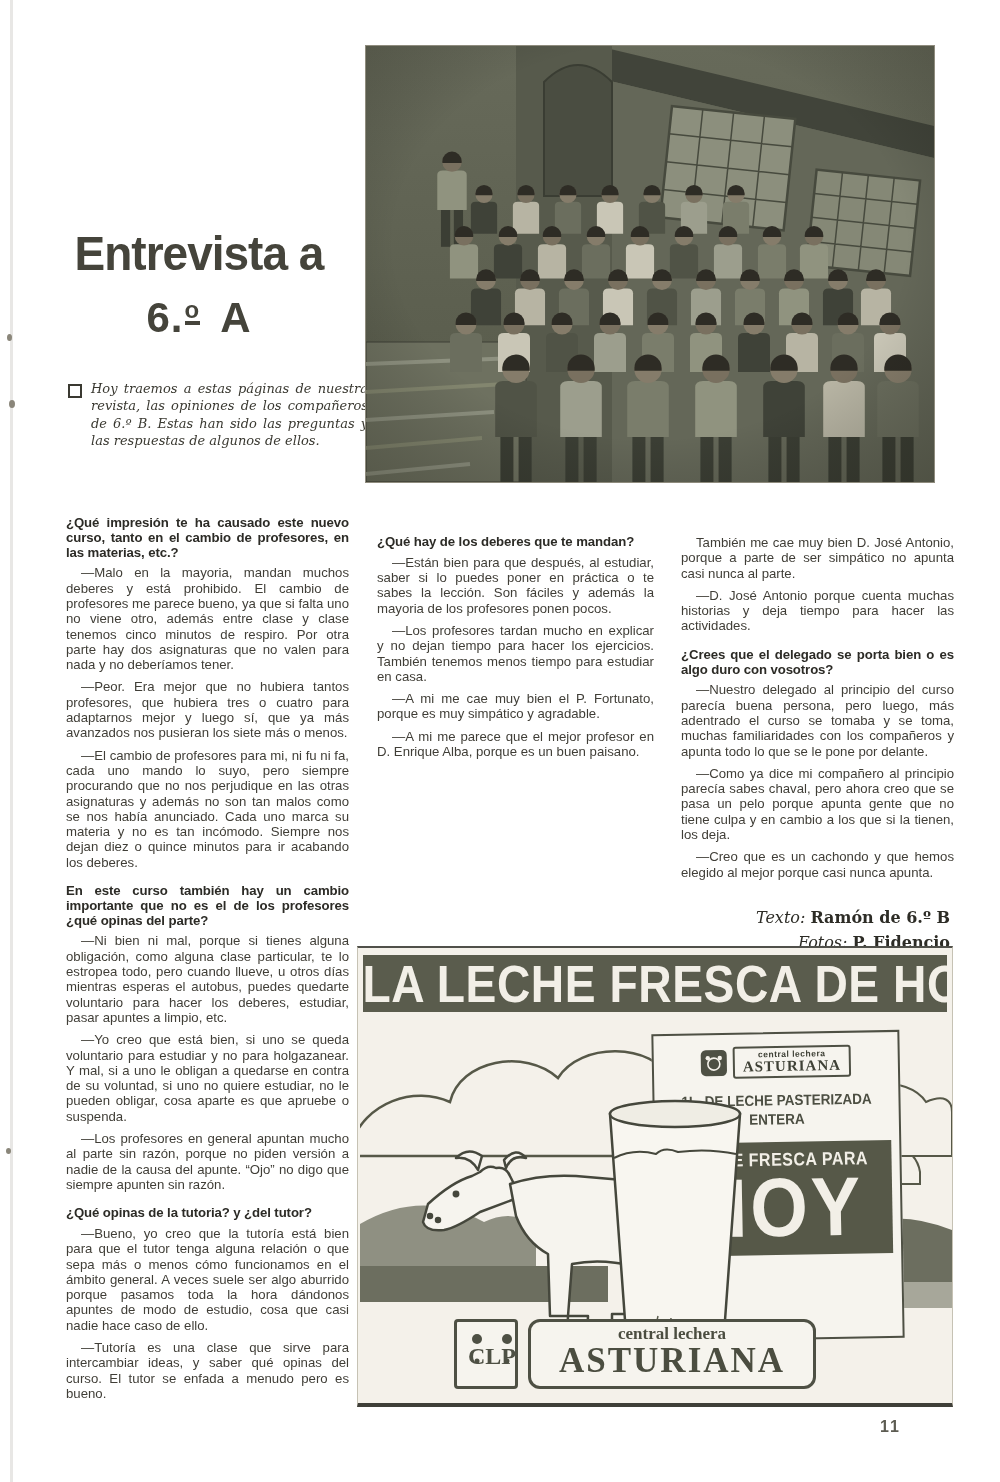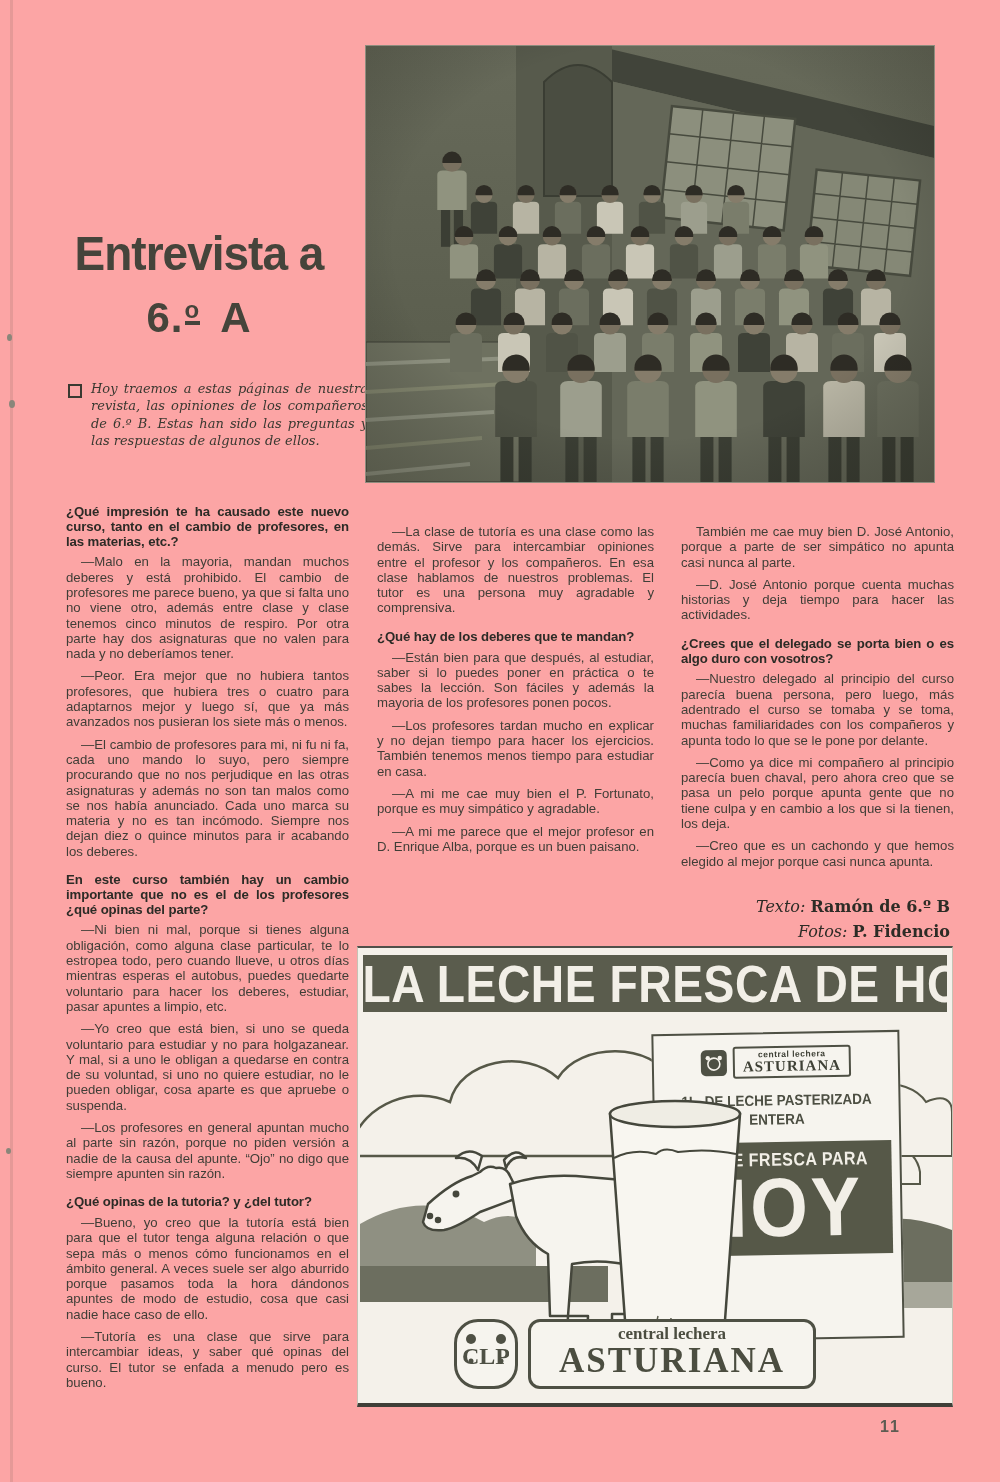--- a/index.html
+++ b/index.html
@@ -1,16 +1,16 @@
 <!DOCTYPE html>
 <html lang="es"><head>
 <meta charset="utf-8">
 <style>
   html,body{margin:0;padding:0;background:#d8d5cf;}
-  .page{position:relative;width:1000px;height:1482px;background:#fca5a5;overflow:hidden;
+  .page{position:relative;width:1000px;height:1482px;background:#ffffff;overflow:hidden;
         font-family:"Liberation Sans",sans-serif;color:#3e3c35;}
   .edge-shadow{position:absolute;left:10px;top:0;width:3px;height:1482px;background:rgba(90,85,70,.14);}
   .speck{position:absolute;background:#8a867a;border-radius:50%;}
 
   
   .title-block{position:absolute;left:62px;top:226px;width:274px;text-align:center;color:#45443b;}
   .title-line1{font-size:46px;font-weight:bold;letter-spacing:-1px;transform:scaleY(1.05);}
   .title-line2{font-size:42px;font-weight:bold;margin-top:14px;letter-spacing:1px;}
   .title-line2 .ord{display:inline-block;font-size:24px;vertical-align:14px;border-bottom:4px solid #45443b;line-height:.9;margin-left:1px;}
   .title-line2 .t2a{margin-left:20px;}
@@ -18,21 +18,21 @@
   
   .intro{position:absolute;left:68px;top:380px;width:300px;display:flex;gap:9px;
          font-family:"DejaVu Serif",serif;font-style:italic;font-size:13px;line-height:1.34;color:#3a3931;}
   .bullet-square{flex:0 0 auto;width:10px;height:10px;border:2px solid #3a3931;margin-top:4px;}
   .intro p{margin:0;text-align:justify;}
 
   
   .photo{position:absolute;left:366px;top:46px;width:568px;height:436px;outline:1px solid #8f8c7e;}
 
   
-  .col{position:absolute;top:505px;font-size:13.2px;line-height:15.3px;text-align:justify;color:#403e37;}
+  .col{position:absolute;top:516px;font-size:13.2px;line-height:15.3px;text-align:justify;color:#403e37;}
   .col-1{left:66px;width:283px;}
   .col-2{left:377px;width:277px;padding-top:19px;}
   .col-3{left:681px;width:273px;padding-top:19px;}
   .col p{margin:0 0 7px;}
   .col p.a{text-indent:15px;}
   .col p.q{font-weight:bold;color:#2c2b26;margin:14px 0 5px;line-height:14.8px;letter-spacing:-.1px;}
   .col p.q:first-child{margin-top:0;}
 
   .credits{margin-top:26px;text-align:right;font-family:"DejaVu Serif",serif;font-size:16px;
            line-height:1.55;color:#2d2c26;padding-right:4px;}
@@ -56,22 +56,22 @@
   .carton-brandbox{border:2px solid #4e5044;border-radius:3px;padding:1px 8px 2px;text-align:center;color:#3f4136;}
   .carton-brandbox .s{display:block;font-size:8.5px;font-weight:bold;letter-spacing:.5px;}
   .carton-brandbox .b{display:block;font-family:"Liberation Serif",serif;font-weight:bold;font-size:15px;letter-spacing:1px;line-height:1;}
   .carton-line{margin-top:15px;text-align:center;font-weight:bold;font-size:13.5px;color:#4c4e42;transform:scaleY(1.1);line-height:1.25;}
   .carton-line.l2{margin-top:2px;}
   .carton-panel{margin:13px -2px 0;background:#565848;color:#f2efe7;text-align:center;padding:9px 2px 12px;}
   .carton-panel .pl{font-weight:bold;font-size:16px;letter-spacing:.5px;transform:scaleY(1.15);}
   .carton-panel .hoy{font-weight:bold;font-size:74px;line-height:.95;letter-spacing:3px;margin-top:4px;transform:scaleY(1.12);}
 
   .ad-footer{position:absolute;left:96px;bottom:14px;display:flex;gap:10px;align-items:stretch;z-index:4;}
-  .clp-box{width:64px;height:70px;border:3px solid #4e5044;border-radius:24px;background:#f6f4ee;
-           display:flex;align-items:center;justify-content:center;box-sizing:border-box;}
+  .clp-box{width:64px;height:70px;border:3px solid #4e5044;border-radius:4px;background:#f6f4ee;
+           display:flex;align-items:center;justify-content:flex-end;box-sizing:border-box;}
   .brand-box{border:3px solid #4e5044;border-radius:12px;background:#f6f4ee;padding:3px 28px 6px;text-align:center;
              color:#4b4d40;font-family:"Liberation Serif",serif;box-sizing:border-box;}
   .brand-box .s{display:block;font-weight:bold;font-size:17px;line-height:1.1;}
   .brand-box .b{display:block;font-weight:bold;font-size:35px;letter-spacing:2px;line-height:1.05;}
 
   .page-number{position:absolute;left:880px;top:1418px;font-size:16px;font-weight:bold;
                letter-spacing:2px;color:#5d5c52;}
 </style>
 </head>
 <body>
@@ -374,33 +374,32 @@
       <p class="a">—El cambio de profesores para mi, ni fu ni fa, cada uno mando lo suyo, pero siempre procurando que no nos perjudique en las otras asignaturas y además no son tan malos como se nos había anunciado. Cada uno marca su materia y no es tan incómodo. Siempre nos dejan diez o quince minutos para ir acabando los deberes.</p>
       <p class="q">En este curso también hay un cambio importante que no es el de los profesores ¿qué opinas del parte?</p>
       <p class="a">—Ni bien ni mal, porque si tienes alguna obligación, como alguna clase particular, te lo estropea todo, pero cuando llueve, u otros días mientras esperas el autobus, puedes quedarte voluntario para hacer los deberes, estudiar, pasar apuntes a limpio, etc.</p>
       <p class="a">—Yo creo que está bien, si uno se queda voluntario para estudiar y no para holgazanear. Y mal, si a uno le obligan a quedarse en contra de su voluntad, si uno no quiere estudiar, no le pueden obligar, cosa aparte es que apruebe o suspenda.</p>
       <p class="a">—Los profesores en general apuntan mucho al parte sin razón, porque no piden versión a nadie de la causa del apunte. “Ojo” no digo que siempre apunten sin razón.</p>
       <p class="q">¿Qué opinas de la tutoria? y ¿del tutor?</p>
       <p class="a">—Bueno, yo creo que la tutoría está bien para que el tutor tenga alguna relación o que sepa más o menos cómo funcionamos en el ámbito general. A veces suele ser algo aburrido porque pasamos toda la hora dándonos apuntes de modo de estudio, cosa que casi nadie hace caso de ello.</p>
       <p class="a">—Tutoría es una clase que sirve para intercambiar ideas, y saber qué opinas del curso. El tutor se enfada a menudo pero es bueno.</p>
     </div>
   <div class="col col-2">
-      <p class="a">—La clase de tutoría es una clase como las demás. Sirve para intercambiar opiniones entre el profesor y los compañeros. En esa clase hablamos de nuestros problemas. El tutor es una persona muy agradable y comprensiva.</p>
       <p class="q">¿Qué hay de los deberes que te mandan?</p>
       <p class="a">—Están bien para que después, al estudiar, saber si lo puedes poner en práctica o te sabes la lección. Son fáciles y además la mayoria de los profesores ponen pocos.</p>
       <p class="a">—Los profesores tardan mucho en explicar y no dejan tiempo para hacer los ejercicios. También tenemos menos tiempo para estudiar en casa.</p>
       <p class="a">—A mi me cae muy bien el P. Fortunato, porque es muy simpático y agradable.</p>
       <p class="a">—A mi me parece que el mejor profesor en D. Enrique Alba, porque es un buen paisano.</p>
     </div>
   <div class="col col-3">
   <p class="a">También me cae muy bien D. José Antonio, porque a parte de ser simpático no apunta casi nunca al parte.</p>
       <p class="a">—D. José Antonio porque cuenta muchas historias y deja tiempo para hacer las actividades.</p>
       <p class="q">¿Crees que el delegado se porta bien o es algo duro con vosotros?</p>
       <p class="a">—Nuestro delegado al principio del curso parecía buena persona, pero luego, más adentrado el curso se tomaba y se toma, muchas familiaridades con los compañeros y apunta todo lo que se le pone por delante.</p>
-      <p class="a">—Como ya dice mi compañero al principio parecía buen chaval, pero ahora creo que se pasa un pelo porque apunta gente que no tiene culpa y en cambio a los que si la tienen, los deja.</p>
+      <p class="a">—Como ya dice mi compañero al principio parecía sabes chaval, pero ahora creo que se pasa un pelo porque apunta gente que no tiene culpa y en cambio a los que si la tienen, los deja.</p>
       <p class="a">—Creo que es un cachondo y que hemos elegido al mejor porque casi nunca apunta.</p>
       <div class="credits">
         <div><span class="lbl">Texto:</span> <span class="val">Ramón de 6.º B</span></div>
         <div><span class="lbl">Fotos:</span> <span class="val">P. Fidencio</span></div>
       </div>
     </div>
 
   <div class="ad">
     <div class="ad-band">
       <span>LA LECHE FRESCA DE HOY</span>

